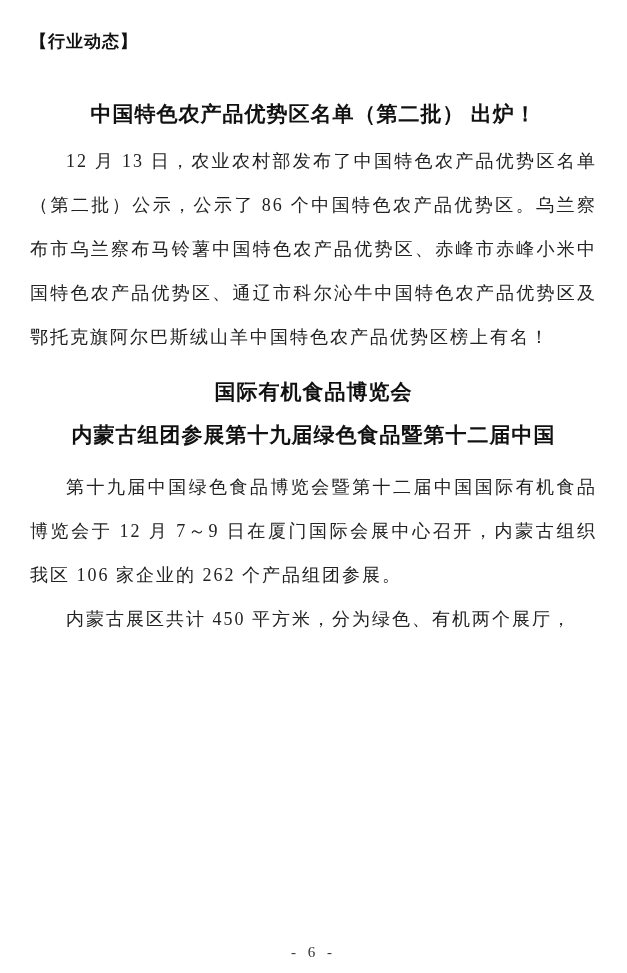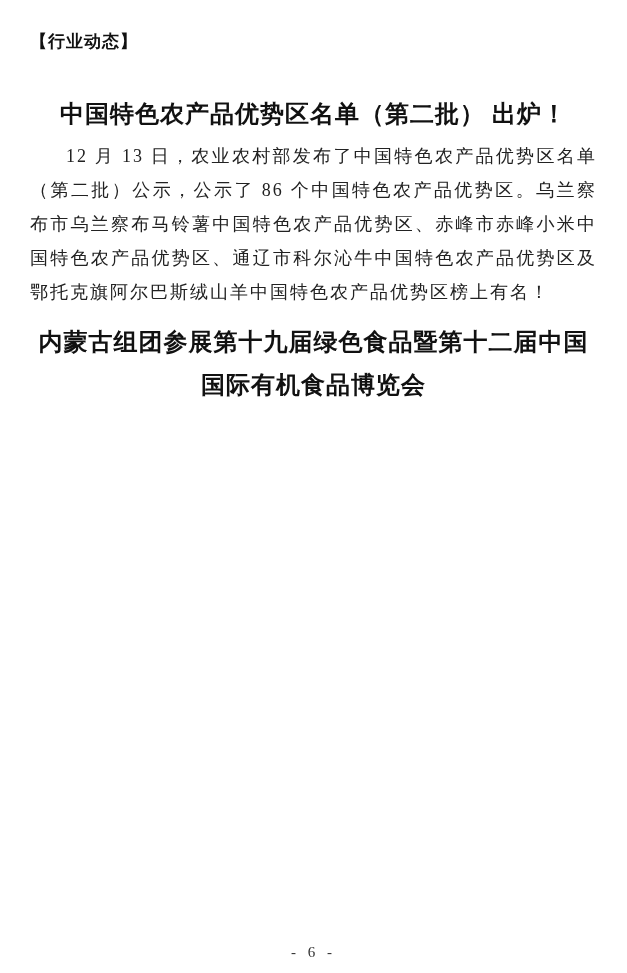--- a/index.html
+++ b/index.html
@@ -22,36 +22,36 @@
     font-weight: 700;
     font-size: 17px;
     letter-spacing: 1px;
     color: #111111;
   }
   .article-title {
     margin: 40px 0 0 0;
     text-align: center;
     font-family: "Liberation Serif", "DejaVu Serif", serif;
     font-weight: 700;
-    font-size: 24px;
+    font-size: 21px;
     line-height: 43px;
     color: #111111;
     letter-spacing: 1px;
   }
   .article-title .title-line {
     display: block;
   }
   .article-title.second {
     margin-top: 12px;
   }
   .body-para {
     margin: 0;
     font-family: "Liberation Serif", "DejaVu Serif", serif;
     font-size: 18px;
-    line-height: 34px;
+    line-height: 44px;
     letter-spacing: 2px;
     text-align: justify;
     text-justify: inter-character;
     text-indent: 2em;
     color: #222222;
     word-break: break-all;
   }
   .article-body {
     margin-top: 3px;
   }
@@ -81,22 +81,26 @@
     <h1 class="article-title">
       <span class="title-line">中国特色农产品优势区名单（第二批） 出炉！</span>
     </h1>
     <div class="article-body">
       <p class="body-para">12 月 13 日，农业农村部发布了中国特色农产品优势区名单（第二批）公示，公示了 86 个中国特色农产品优势区。乌兰察布市乌兰察布马铃薯中国特色农产品优势区、赤峰市赤峰小米中国特色农产品优势区、通辽市科尔沁牛中国特色农产品优势区及鄂托克旗阿尔巴斯绒山羊中国特色农产品优势区榜上有名！</p>
     </div>
   </article>
 
   <article>
     <h2 class="article-title second">
+      <span class="title-line">国际有机食品博览会</span>
       <span class="title-line">内蒙古组团参展第十九届绿色食品暨第十二届中国</span>
-      <span class="title-line">国际有机食品博览会</span>
     </h2>
+    <div class="article-body second">
+      <p class="body-para">第十九届中国绿色食品博览会暨第十二届中国国际有机食品博览会于 12 月 7～9 日在厦门国际会展中心召开，内蒙古组织我区 106 家企业的 262 个产品组团参展。</p>
+      <p class="body-para">内蒙古展区共计 450 平方米，分为绿色、有机两个展厅，</p>
+    </div>
   </article>
 
   <footer class="page-footer">
     <span>- 6 -</span>
   </footer>
 
 </div>
 
 </body></html>

